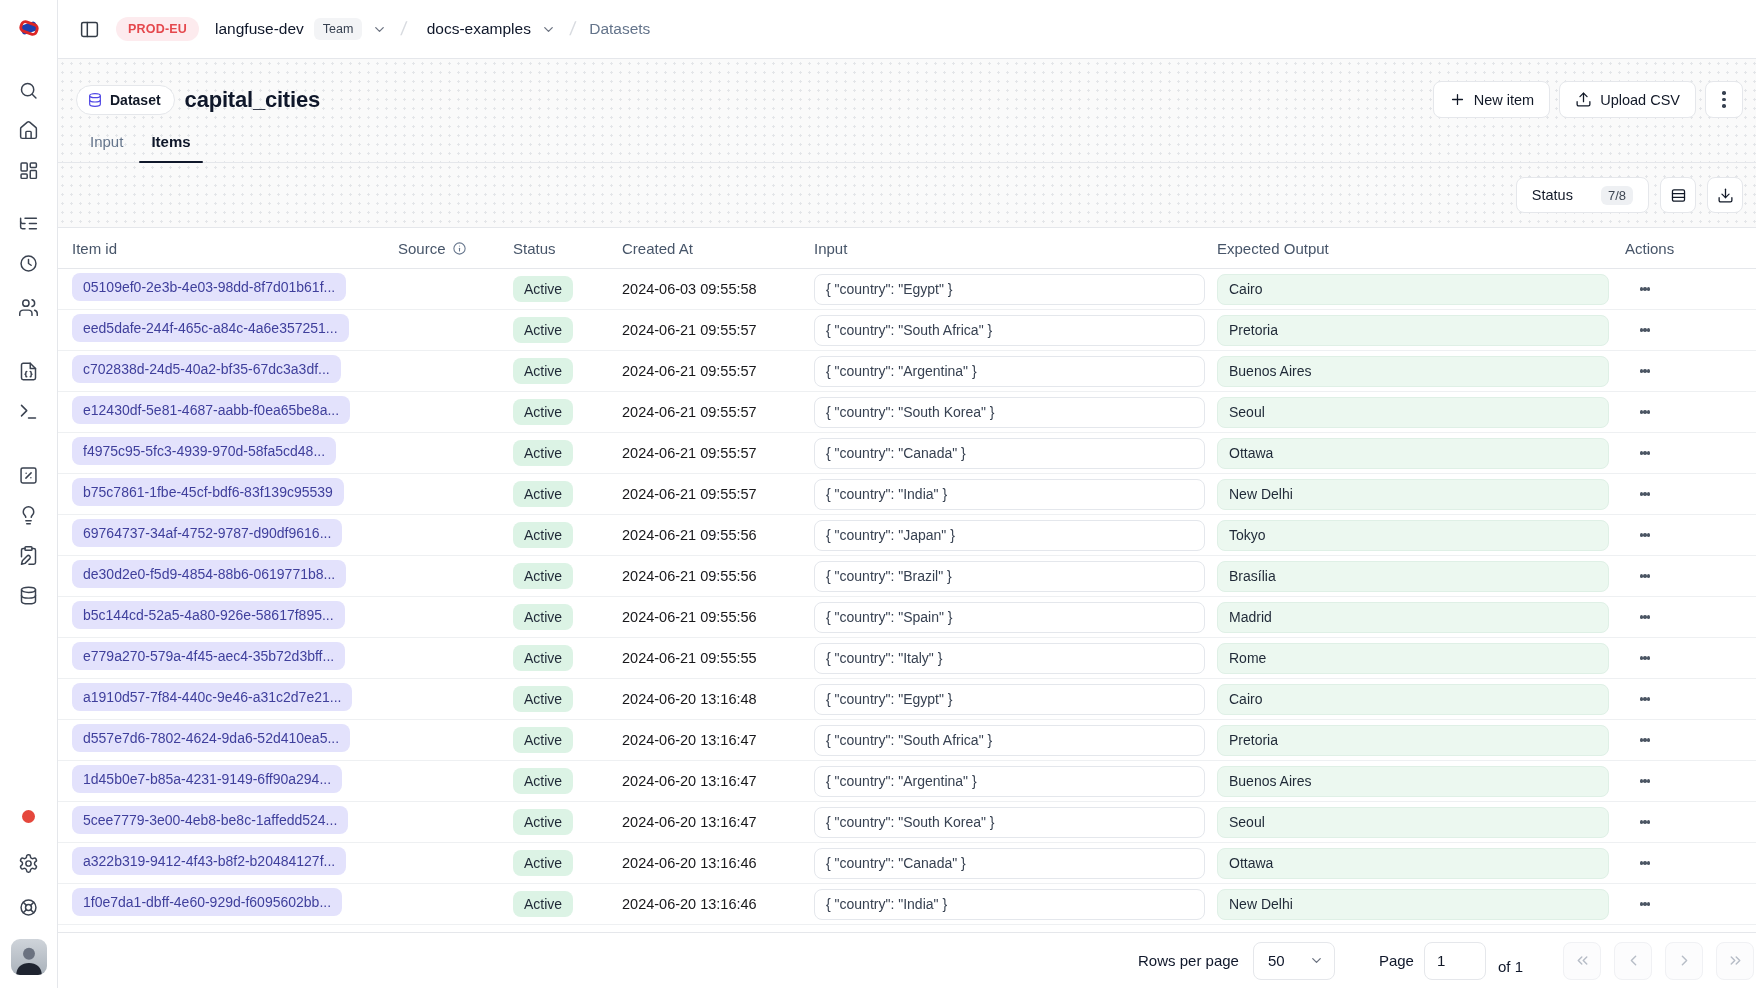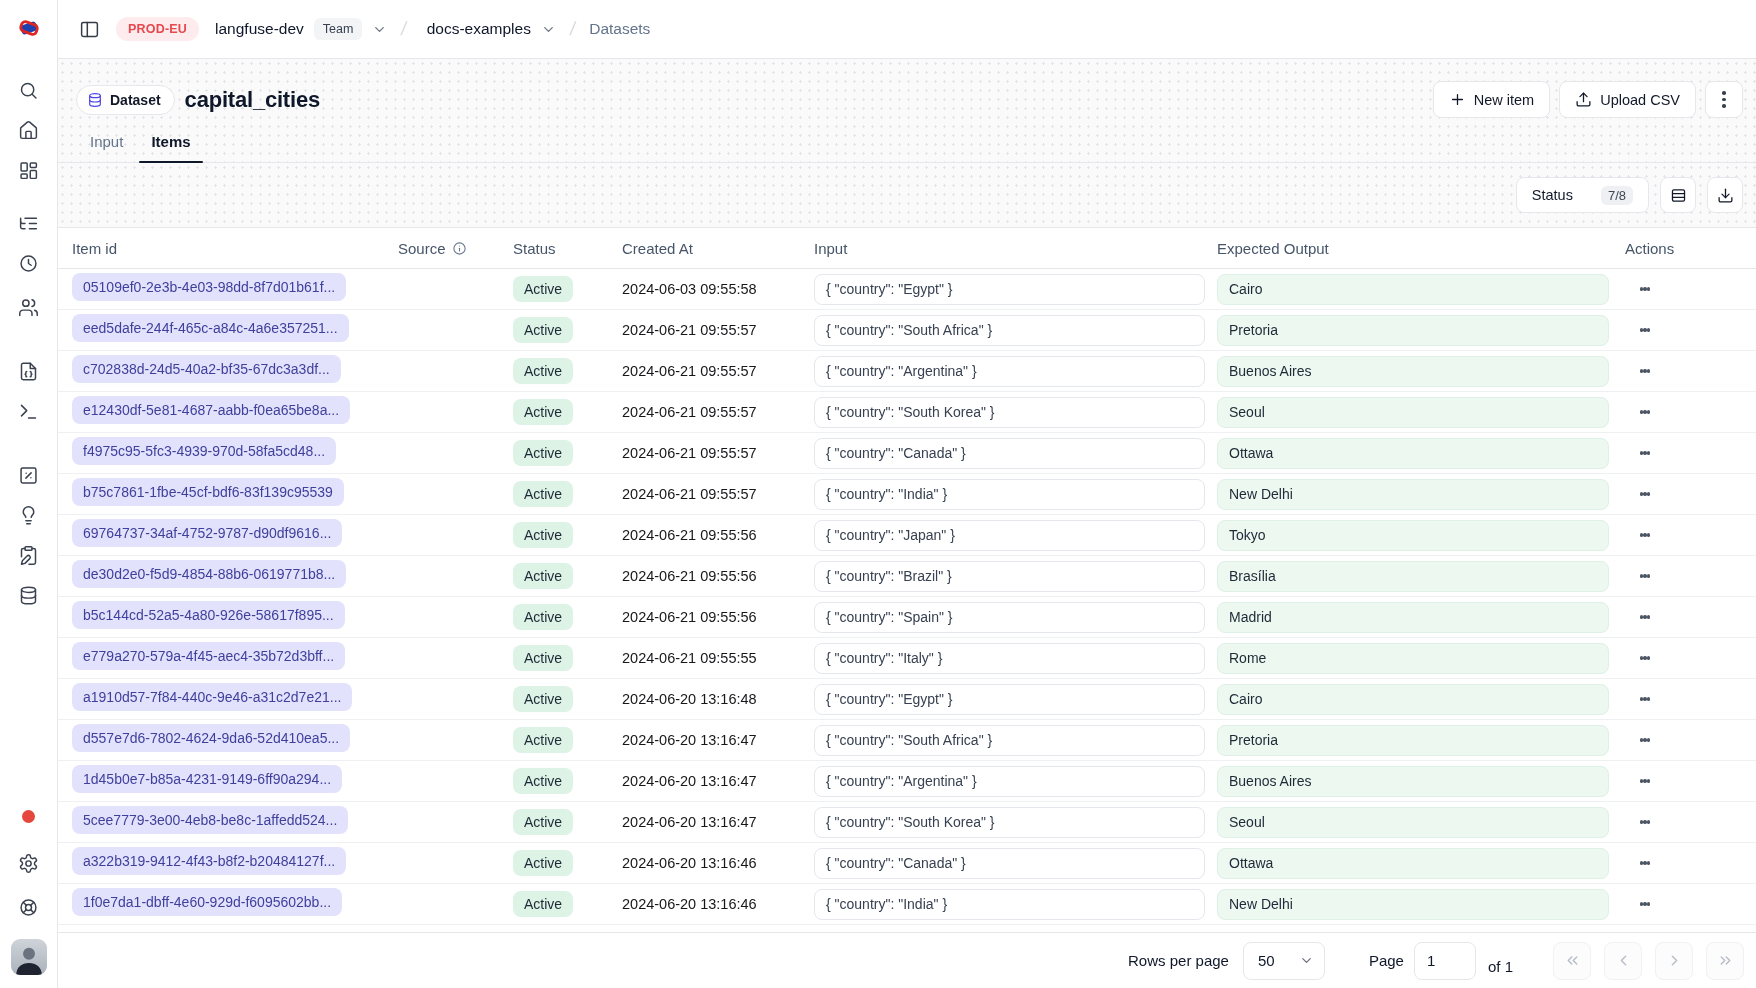--- a/index.html
+++ b/index.html
@@ -77,21 +77,21 @@
   .valbox { height:31px; display:flex; align-items:center; padding:0 11px; border-radius:8px; font-size:14px;
     color:#374151; white-space:nowrap; overflow:hidden; }
   .inputbox { width:391px; background:#fff; border:1px solid #e4e7ec; }
   .expectedbox { width:392px; background:#ecf8f0; border:1px solid #dff0e6; color:#1f2937; }
   .rowdots { width:32px; height:32px; margin-left:12px; display:flex; align-items:center; justify-content:center;
     border-radius:6px; cursor:pointer; }
   .rowdots i { width:3.5px; height:3.5px; border-radius:50%; background:#4b5563; display:block; margin:1.5px 0; }
 
   
   .pagefoot { height:56px; border-top:1px solid #e5e7eb; background:#fff; display:flex; align-items:center;
-    justify-content:flex-end; padding-right:12px; font-size:15px; color:#0f172a; }
+    justify-content:flex-end; padding-right:2px; font-size:15px; color:#0f172a; }
   .pagefoot .lbl { font-weight:500; }
   .select { display:flex; align-items:center; justify-content:space-between; width:82px; height:38px; margin-left:14px;
     border:1px solid #e5e7eb; border-radius:8px; padding:0 10px 0 14px; background:#fff; cursor:pointer; }
   .page-input { width:62px; height:38px; margin-left:10px; border:1px solid #e5e7eb; border-radius:8px;
     padding:0 12px; font-size:15px; font-family:"Liberation Sans",sans-serif; color:#111827; outline:none; background:#fff; }
   .of-label { margin-left:12px;margin-top:12px; }
   .navgroup { display:flex; gap:13px; margin-left:40px; }
   .navbtn { width:38px; height:38px; border:1px solid #f0f1f4; background:#fcfcfd; border-radius:8px;
     display:flex; align-items:center; justify-content:center; color:#b7bdc7; cursor:pointer; }
   .navbtn svg { width:17px; height:17px; stroke:currentColor; stroke-width:2; fill:none; stroke-linecap:round; stroke-linejoin:round; }

